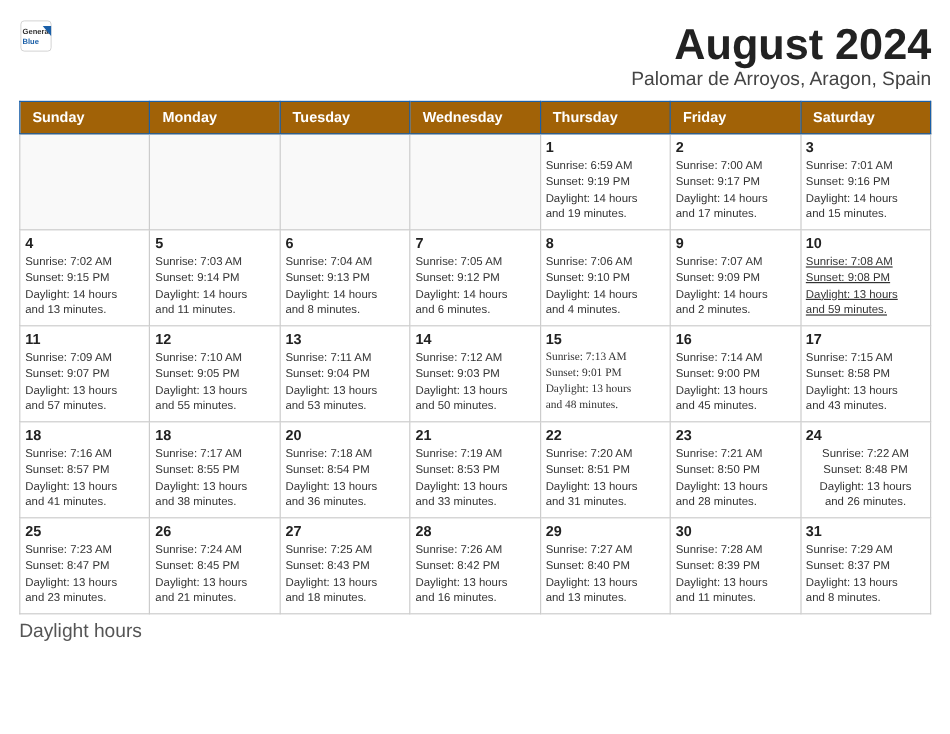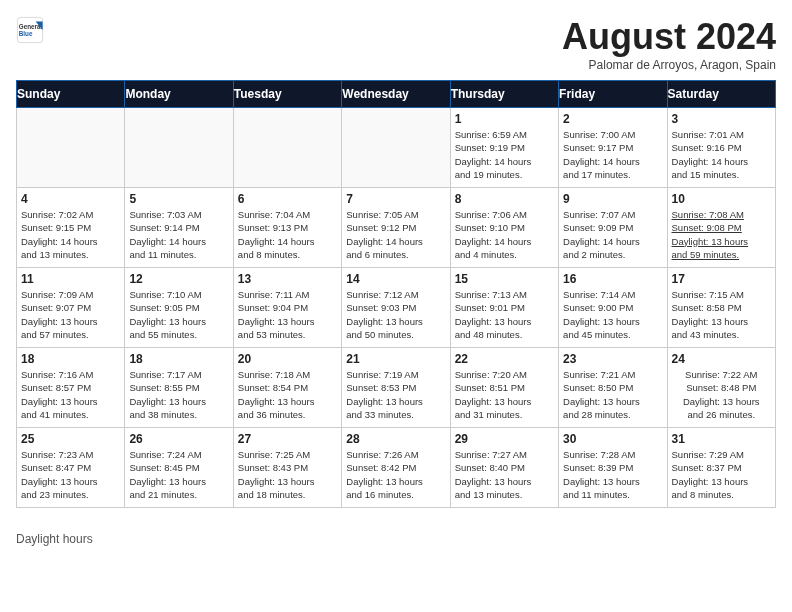--- a/index.html
+++ b/index.html
@@ -27,34 +27,34 @@
     }
     .title-area {
       text-align: right;
     }
     .main-title {
       font-size: 36px;
       font-weight: bold;
       color: #222;
     }
     .subtitle {
-      font-size: 12px;
+      font-size: 16px;
       color: #444;
     }
     table {
       width: 100%;
       border-collapse: collapse;
       table-layout: fixed;
     }
     th {
-      background-color: #0f172a;
+      background-color: #a16207;
       color: #fff;
       font-size: 12px;
       font-weight: bold;
-      padding: 6px 0;
+      padding: 6px 10px;
       text-align: left;
       border: 1px solid #1a5fa8;
     }
     td {
       border: 1px solid #ccc;
       vertical-align: top;
       padding: 4px 4px 4px 4px;
       font-size: 10px;
       color: #222;
       min-height: 80px;
@@ -71,22 +71,22 @@
       font-weight: bold;
       display: block;
       margin-bottom: 2px;
     }
     .day-info {
       font-size: 9.5px;
       line-height: 1.4;
       color: #333;
     }
     .footer-note {
-      margin-top: 24px;
-      font-size: 12px;
+      margin-top: 6px;
+      font-size: 16px;
       color: #555;
     }
   </style>
 </head>
 <body>
 
 <div class="header-area">
   <div class="logo">
     <svg class="logo-icon" viewBox="0 0 40 40">
       <rect x="2" y="2" width="36" height="36" rx="4" fill="#fff" stroke="#ccc" stroke-width="1"></rect>
@@ -216,21 +216,21 @@
         </td>
         <td class="has-data">
           <span class="day-number">14</span>
           <div class="day-info" style="white-space: pre-line;">Sunrise: 7:12 AM
 Sunset: 9:03 PM
 Daylight: 13 hours
 and 50 minutes.</div>
         </td>
         <td class="has-data">
           <span class="day-number">15</span>
-          <div class="day-info" style="white-space: pre-line;">Sunrise: 7:13 AM
+          <div class="day-info" style="white-space: pre-line; font-family: Liberation Serif, serif;">Sunrise: 7:13 AM
 Sunset: 9:01 PM
 Daylight: 13 hours
 and 48 minutes.</div>
         </td>
         <td class="has-data">
           <span class="day-number">16</span>
           <div class="day-info" style="white-space: pre-line;">Sunrise: 7:14 AM
 Sunset: 9:00 PM
 Daylight: 13 hours
 and 45 minutes.</div>

